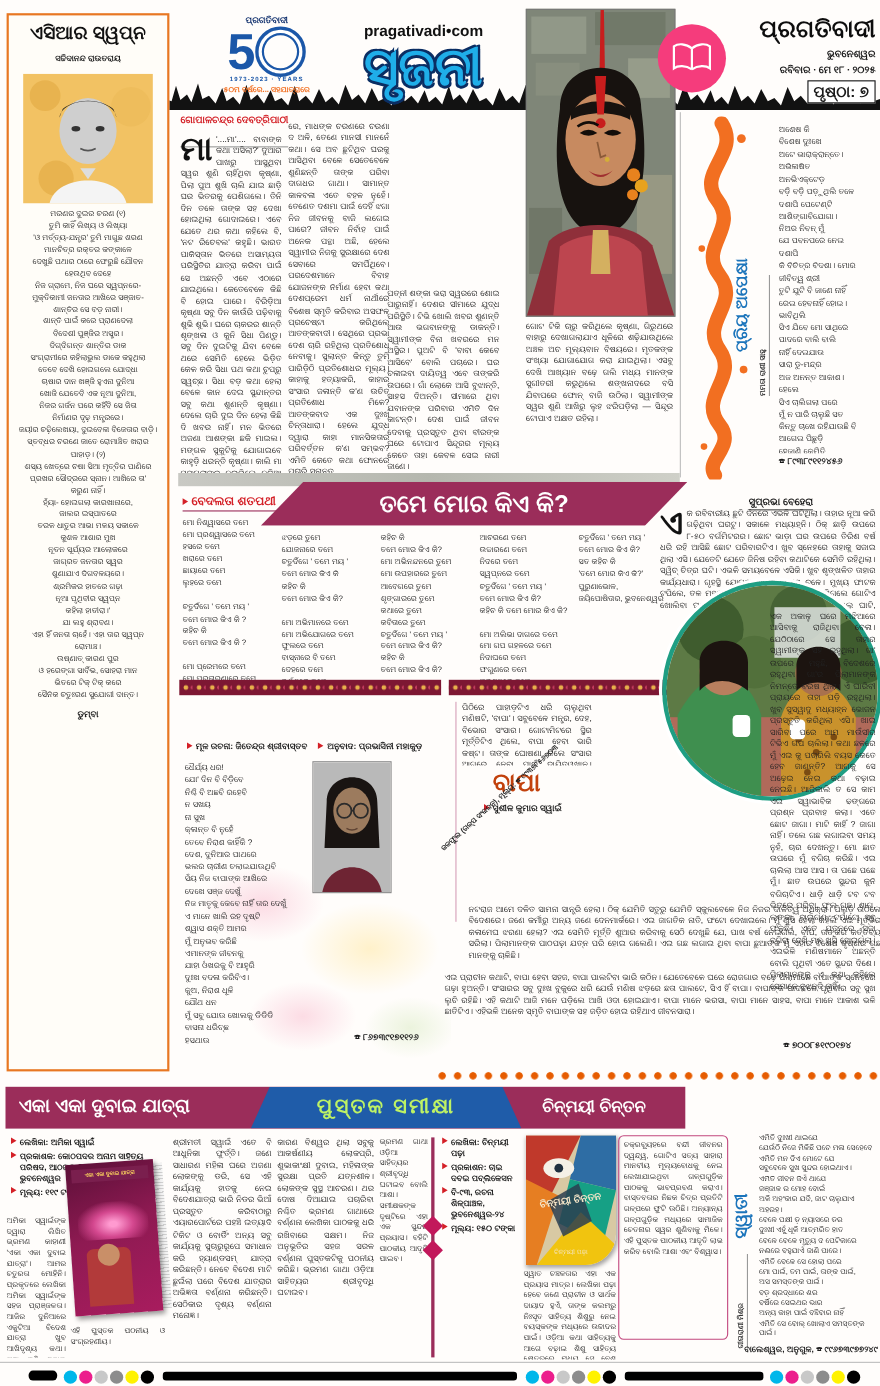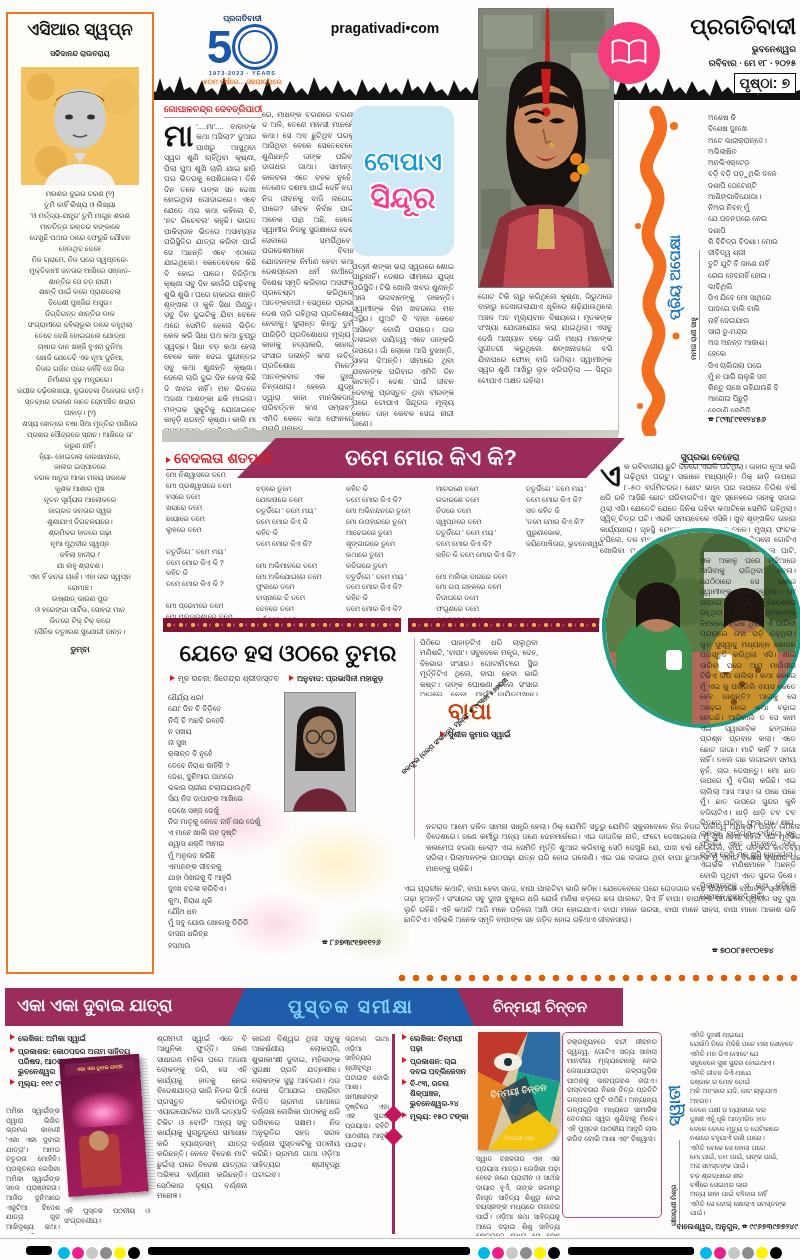--- a/index.html
+++ b/index.html
@@ -47,20 +47,22 @@
     <div class="ctr b" style="font-size:8px;color:#0d2d6b;">ପ୍ରଗତିବାଦୀ</div>
     <div style="display:flex;align-items:center;justify-content:center;">
       <span style="font-size:46px;font-weight:900;color:#1b57a8;line-height:1;">5</span>
       <span style="display:inline-block;width:40px;height:40px;border:3px solid #1b57a8;border-radius:50%;box-shadow:inset 0 0 0 3px #fff,inset 0 0 0 5px #1b57a8;"></span>
     </div>
     <div class="ctr b" style="font-size:5.5px;color:#1b57a8;letter-spacing:1px;">1973-2023 · YEARS</div>
     <div class="ctr b" style="font-size:7px;color:#f26f21;margin-top:2px;">୫୦ମ ବର୍ଷରେ... ସହଯାତ୍ରାରେ</div>
   </div>
 
   <div class="abs ctr b" style="left:300px;top:20px;width:170px;font-size:14px;color:#111;">pragativadi•com</div>
+  <div class="abs ctr" style="left:292px;top:34px;width:186px;font-size:48px;font-weight:900;color:#1faee9;
+              text-shadow:-2px -2px 0 #0b2e63,2px -2px 0 #0b2e63,-2px 2px 0 #0b2e63,2px 2px 0 #0b2e63,0 3px 0 #0b2e63;">ସୃଜନୀ</div>
 
   <svg class="abs" style="left:478px;top:8px;width:134px;height:278px;border:1px solid #777;background:#828a7b;" viewBox="0 0 134 278">
     <rect x="0" y="0" width="134" height="278" fill="#7f8678"></rect>
     <rect x="4" y="6" width="50" height="34" fill="#99a08e" opacity=".7"></rect>
     <rect x="62" y="2" width="64" height="30" fill="#6e7565" opacity=".8"></rect>
     <rect x="8" y="48" width="40" height="30" fill="#8e9582" opacity=".6"></rect>
     <rect x="92" y="44" width="38" height="36" fill="#a5ab96" opacity=".6"></rect>
     <rect x="2" y="180" width="30" height="60" fill="#6a7161" opacity=".7"></rect>
     <rect x="100" y="150" width="32" height="90" fill="#b0a98e" opacity=".5"></rect>
     <path d="M67,0 L70,0 L71,60 L66,60 Z" fill="#c81d1d"></path>
@@ -156,31 +158,27 @@
 ଯା ଲହୁ ଶ୍ରାବଣ।
 ଏହା ହିଁ ଜନତା ଚାହେଁ। ଏହା ତାର ସ୍ୱପ୍ନ
 ରୋମାଞ୍ଚ।
 ଉଷ୍ଣାତ୍ କାରଣ ପୁର
 ଓ ହରେଙ୍ଗା ସାର୍ବିଭ, ସୋହରା ମାନ
 ଭିତରେ ଟିକ୍ ଟିକ୍ କରେ
 ସୈନିକ ଚତୁଃରଣ ସୁଯୋଗୀ ଦାନ୍ତ।</div>
     <div class="ctr b" style="font-size:8px;margin-top:8px;">ଡୁମ୍ବା</div>
   </div>
 
-  <div class="abs b red" style="left:164px;top:104px;font-size:9px;border-bottom:1px solid #999;padding-bottom:2px;">ଗୋପାଳଚନ୍ଦ୍ର ଦେବତ୍ରିପାଠୀ</div>
+  <div class="abs b red" style="left:164px;top:104px;font-size:9px;border-bottom:1px solid #999;padding-bottom:18px;">ଗୋପାଳଚନ୍ଦ୍ର ଦେବତ୍ରିପାଠୀ</div>
 
   <div class="abs body-txt just" style="left:164px;top:122px;width:92px;height:312px;overflow:hidden;">
     <span class="dropcap">ମା</span><span>'....ମା'.... ବାବାଙ୍କ କଥା ଅସିଲା?' ଦୁଆର ପାଖରୁ ଆସୁଥିବା ସ୍ୱର ଶୁଣି ଚାହିଁଥିବା କୃଷ୍ଣା, ପିଲା ପୁଅ ଶୁଖି ଚାଲି ଯାଇ ଛାଡ଼ି ଘର ଭିତରକୁ ପେଶିଗଲେ। ତିନି ଦିନ ତଳେ ତାଙ୍କ ସହ ଦେଖା ହୋଇଥିଲା ଗୋଦାଇରେ। ଏବେ ଯେତେ ଥର କଥା କହିଲେ ବି, 'ନଟ ରିଚେବଲ' କହୁଛି। ଭାରତ ପାକିସ୍ତାନ ଭିତରେ ଅସାମ୍ୟତା ପରିସ୍ଥିତିର ଯାତ୍ରା କରିବା ପାଇଁ ସେ ଅଛନ୍ତି ଏବେ ଏଠାରେ ଯାଇଥିଲେ। କେତେବେଳେ କିଛି ବି ହୋଇ ପାରେ। ବିରିଡ଼ିଆ କୃଷ୍ଣା ସବୁ ଦିନ କାଉଁରି ପଢ଼ିବାକୁ ଶୁଭି ଶୁଭି। ଘରେ ଚାକରର ଶାନ୍ତି ଶୃଙ୍ଖଳା ଓ କୁନି ସିଧା ପିଣ୍ଡୁ। ସବୁ ଦିନ ଦୁଇଟିକୁ ଯିବା ବେଳେ ଥରେ ସେମିତି ହେଲେ ଭିଡ଼ିତ କେଳ କରି ସିଧା ପଥ କଥା ଚୁପ୍‌ରୁ ସ୍ୱଚ୍ଛ। ସିଧା ବଡ଼ କଥା ହେଲା ବେଳେ କାନ ଦେଇ ସୁନ୍ଦାନ୍ତର ସବୁ କଥା ଶୁଣନ୍ତି କୃଷ୍ଣା। ଦେଲେ ଚାରି ଦୁଇ ଦିନ ହେଲା କିଛି ଦି ଖବର ନାହିଁ। ମନ ଭିତରେ ଅଜଣା ଆଶଙ୍କା ଛକି ମାଇଲ। ମଙ୍ଗଳ ସୁକୁଟିକୁ ଯୋଗାଇବେ କାହୁଡ଼ି ଧରନ୍ତି କୃଷ୍ଣା। କାଲି ମା ମଙ୍ଗଳାଙ୍କ ନଉରିଲେ ନଡ଼ିଆ ମାନସିକ କରିଥିଲେ</span>
   </div>
   <div class="abs body-txt just" style="left:262px;top:110px;width:92px;height:324px;overflow:hidden;">ରେ, ମାଧଙ୍କ ଚରଣରେ ଚରଣା ଦ ଅଳି, ତେଣେ ମାନସୀ ମାନନେଁ କଥା। ସେ ଅବ ଛୁଟିଥିବ ଘରକୁ ଆସିଥିବା ବେଳେ ସେତେବେଳେ ଶୁଣିଛନ୍ତି ତାଙ୍କ ପରିବା ଦାଗଧର ଗାଥା। ସାମାନ୍ତ କାଳବଳା ଏତେ ବହଳ ନୁହେଁ। ତେଣେତ ଦଶମା ପାଇଁ ଦେହିଁ ଝଗା ନିଜ ଜୀବନକୁ ବାଜି ଲଗେଇ ପାରେ? ଜୀବନ ନିର୍ବାହ ପାଇଁ ଅନେକ ପନ୍ଥା ଅଛି, ହେଲେ ସ୍ୱାମୀର ନିଜକୁ ସୁରକ୍ଷାରେ ଦେଶ ସେବାରେ ସମର୍ପିଥିବେ। ପରଦେଶମାନେ ବିବାହ ଯୋଜନଙ୍କ ନିର୍ମାଣ ହେବା କଥା ଦେଶପ୍ରେମ ଧର୍ମ ନାର୍ଥୀରେ ବିଶେଷ ସ୍ମୃତି କରିବାର ଅସଫଳ ପ୍ରଚେଷ୍ଟା କରିଥିଲେ ଆତଙ୍କବାଦୀ। ସେଥିରେ ପ୍ରଭା ଦେଶ ଚାରି ରହିଥିଲା ପ୍ରତିଶୋଧ ନେବାକୁ। ସୁଲାନ୍ତ କିନ୍ତୁ ତୁମି ପାରିଡ଼ିଠି ପ୍ରତିଶୋଧର ମୂଲ୍ୟ। କାହାକୁ ହତ୍ୟାକରି, କାହାର ସଂସାର ଜଳାନ୍ତି କ'ଣ ଉଚିତ୍ ପ୍ରତିଶୋଧ ମିଳେ? ଆତଙ୍କବାଦ ଏକ ଦୁଃଖ ଚିନ୍ତାଧାରା। ହେଲେ ଯୁଦ୍ଧ ଦ୍ୱାରା କାହା ମାନସିକତାର ପରିବର୍ତ୍ତନ କ'ଣ ସମ୍ଭବ? ଏମିତି କେତେ କଥା ଫୋନରେ ପଚାରି ସୁନାନ୍ତ</div>
 
-  <div class="abs" style="left:352px;top:106px;width:102px;height:150px;background:#cfeaf7;border-radius:14px;display:flex;flex-direction:column;align-items:center;justify-content:center;">
-    <div class="outline-w" style="font-size:25px;font-weight:900;color:#1899d6;">ଟୋପାଏ</div>
-    <div class="outline-w" style="font-size:30px;font-weight:900;color:#f23f8f;margin-top:4px;">ସିନ୍ଦୂର</div>
-  </div>
   <div class="abs body-txt just" style="left:352px;top:262px;width:102px;height:172px;overflow:hidden;">ପତ୍ନୀ ଶଙ୍କା ଭରା ସ୍ୱରରେ ଶୋଇ ପାରୁନାହିଁ। ଦେଶର ସୀମାରେ ଯୁଦ୍ଧ ପରିସ୍ଥିତି। ଟିଭି ଖୋଲି ଖବର ଶୁଣନ୍ତି ଆଉ ଭଗବାନଙ୍କୁ ଡାକନ୍ତି। ସ୍ୱାମୀଙ୍କ ବିନା ଖବରରେ ମନ ଅସ୍ଥିର। ପୁଅଟି ବି 'ବାବା କେବେ ଆସିବେ' ବୋଲି ପଚାରେ। ଘର ଚଳାଇବା ଦାୟିତ୍ୱ ଏବେ ତାଙ୍କରି ଉପରେ। ଗାଁ ଲୋକେ ଆସି ବୁଝାନ୍ତି, ସାହସ ଦିଅନ୍ତି। ସୀମାରେ ଥିବା ଯବାନଙ୍କ ପରିବାର ଏମିତି ଦିନ କାଟନ୍ତି। ଦେଶ ପାଇଁ ଜୀବନ ଦେବାକୁ ପ୍ରସ୍ତୁତ ଥିବା ବୀରଙ୍କ ଘରେ ଟୋପାଏ ସିନ୍ଦୂରର ମୂଲ୍ୟ କେତେ ତାହା କେବଳ ସେଇ ନାରୀ ଜାଣେ।</div>
   <div class="abs body-txt just" style="left:478px;top:292px;width:134px;height:142px;overflow:hidden;">ଗୋଟ ଟିକି ଚାରୁ କରିଥିଲେ କୃଷ୍ଣା, ଗିରୁଥରେ ବାହାରୁ ଦେଖାଗଲାଯାଏ ଧୂଳିରେ ଶଢ଼ିଯାଉଥିଲେ ଅଞ୍ଚଳ ଅଚ ମୂଲ୍ୟବାନ ବିଷୟରେ। ମୃତକଙ୍କ ସଂଖ୍ୟା ଯୋଗାଯୋଗ କରା ଯାଇଥିଲା। ଏସବୁ ଦେଖି ଆଖ୍ୟାନ ବଢ଼େ ଗଲି ମଧ୍ୟ ମାନଙ୍କ ସୁଗୀତରୀ କରୁଥିଲେ ଶଙ୍ଖନାଦରେ ବସି ଯିବାପରେ ଫୋନ୍ ବାଜି ଉଠିଲା। ସ୍ୱାମୀଙ୍କ ସ୍ୱର ଶୁଣି ଆଖିରୁ ଲୁହ ଝରିପଡ଼ିଲା — ସିନ୍ଦୂର ଟୋପାଏ ଅକ୍ଷତ ରହିଲା।</div>
 
   <div class="abs hairline" style="left:618px;top:102px;width:1px;height:332px;"></div>
   <svg class="abs" style="left:622px;top:106px;width:70px;height:330px;" viewBox="0 0 70 330">
     <path d="M34,6 C52,34 10,50 30,76 C50,102 12,118 32,144 C52,170 14,186 32,212 C50,238 12,254 32,280 C48,300 18,312 28,326" stroke="#f26f21" stroke-width="13" fill="none" stroke-linecap="round"></path>
     <circle cx="52" cy="20" r="4" fill="#f26f21"></circle>
       <circle cx="16" cy="120" r="3" fill="#f26f21"></circle>
       <circle cx="54" cy="230" r="3.5" fill="#f26f21"></circle>
       <circle cx="18" cy="300" r="3" fill="#f26f21"></circle>
@@ -214,21 +212,21 @@
 କିନ୍ତୁ ଚାଖେ ରହିଯାଉଛି ବି
 ଆଗେଇ ପିଛୁଡ଼ି
 ହେଜାଣି କେମିତି
 ହେବ ମୋ ରାସ୍ତାର ଶେଷ।</div>
   <div class="abs b" style="left:708px;top:415px;font-size:8px;">☎ ୮୯୩୮୯୧୧୨୪୫୬</div>
 
   <div class="abs" style="left:162px;top:430px;width:456px;height:12px;background:linear-gradient(90deg,#c9c9c4,#b5b7ae,#cfd0c8);"></div>
   <div class="abs" style="left:237px;top:438px;width:388px;height:40px;background:#9b2d5a;clip-path:polygon(10% 0,100% 0,90% 100%,0 100%);display:flex;align-items:center;justify-content:center;">
     <span style="color:#fff;font-size:22px;font-weight:900;">ତମେ ମୋର କିଏ କି?</span>
   </div>
-  <div class="abs b red" style="left:166px;top:450px;font-size:14px;border-bottom:1px solid #9b2d5a;padding-bottom:2px;">
+  <div class="abs b red" style="left:166px;top:450px;font-size:11px;border-bottom:1px solid #9b2d5a;padding-bottom:2px;">
     <span class="arr"></span><span>ବେଦଲତା ଶତପଥୀ</span>
   </div>
   <div class="abs poem-txt pre" style="left:166px;top:470px;width:84px;height:152px;font-size:7.2px;overflow:hidden;">ମୋ ନିଶ୍ୱାସରେ ତମେ
 ମୋ ପ୍ରଶ୍ୱାସରେ ତମେ
 ହସରେ ତମେ
 ଖରାରେ ତମେ
 ଛାୟାରେ ତମେ
 ଲୁହରେ ତମେ
 
 ଚତୁର୍ଦିଗେ ' ତମେ ମୟ '
@@ -321,23 +319,22 @@
         <circle cx="152" cy="138" r="3" fill="#7a4b12"></circle>
         <circle cx="128" cy="170" r="3" fill="#7a4b12"></circle>
       <rect x="112" y="122" width="14" height="18" rx="4" fill="#fdfdfd"></rect>
     </svg>
   </div>
   <div class="abs body-txt just" style="left:700px;top:556px;width:96px;height:164px;overflow:hidden;">ଏକ ଅକାଳୁ ଘରେ ମଝିଆରେ ଆସିବାକୁ ରାଜିଥିବା ବେଳା। ଯେଠିଠାରେ ସେ ତାହାର ସ୍ୱାମୀଙ୍କ ସହ ରହୁଥିଲା। ଗା' ଉପରେ ମହୁଛି, ବିଦେଶରେ ରହୁଥିବା ଗା'ର ପିଲାମାନଙ୍କ ନିମନ୍ତେ ବରିଷ ଥିଲା। ଏଁ ଘାରିବୀ ପ୍ରାୟରେ ତାହା ପଡ଼ି ରହୁଥିଲା। ଖୁବ ସୁସ୍ୱାଦୁ ମଧ୍ୟାହ୍ନ ଭୋଜନ ପ୍ରସ୍ତୁତି କରିଥିଲା ଏସି। ଖାଇ ସାରିବା ପରେ ଆମ ମାଉଁସୀର ଟିଭିଏ ଗପ ଚାଲିଲା। କଥା ଛଳରେ ମୁଁ ଏଇ କୁ ପଚାରିଲି ବୟସ କେତେ ହେବ ଜାଣନ୍ତି? ଆଗକୁ ସେ ଅଢ଼େଇ ନେଇ କଥା ବଢ଼ାଇ ନେଇଛି। ଆଜିକାଲି ତୁ ସେ କାମ କରୁନାହୁଁ କି?</div>
   <div class="abs body-txt just" style="left:700px;top:724px;width:96px;height:216px;overflow:hidden;">ଏଇ ସ୍ୱାଭାବିକ ଢଙ୍ଗରେ ପ୍ରଶ୍ନ ପ୍ରବାହ କଲା। ଏତେ ଛୋଟ ଜାଗା। ମାଟି କାହିଁ ? ଜାଗା ନାହିଁ। ତଲେ ଗଛ ଲଗାଇବା ସମୟ ନୁହଁ, ଚାର ଦେଖନ୍ତୁ। ମୋ ଛାତ ଉପରେ ମୁଁ ବଗିଚା କରିଛି। ଏଇ ଚାଲିଲା ଆସ ଆସ। ତା ପଛେ ପଛେ ମୁଁ। ଛାତ ଉପରେ ସୁନ୍ଦର କୁନି ବଗିଚାଟିଏ। ଧାଡ଼ି ଧାଡ଼ି ଟବ ଟବ ଭିତରେ ପରିବା, ଫୁଲ ଗଛ। ଶାଗ, ଲଙ୍କା, ବାଇଗଣ, ଟମାଟୋ ସବୁ ଫଳୁଛି। ଏତେ ଯତ୍ନରେ ସଜା ବଗିଚା ଦେଖି ମନ ଖୁସି ହୋଇଗଲା। ଏଇଭଳି ମଣିଷମାନେ ଅଛନ୍ତି ବୋଲି ପୃଥିବୀ ଏତେ ସୁନ୍ଦର ଦିଶେ। ପିଲାମାନଙ୍କୁ ଏ କଥା କହିଲେ ସେମାନେ ବୁଝନ୍ତି ନାହିଁ।</div>
   <div class="abs b" style="left:712px;top:946px;font-size:8px;">☎ ୭୦୦୮୫୧୯୦୧୭୪</div>
 
   <div class="abs watercolor" style="left:165px;top:760px;width:245px;height:205px;"></div>
-  <div class="abs ctr" style="left:168px;top:640px;width:240px;font-size:23px;font-weight:900;color:#0d0d0d;">ଯେତେ ହସ ଓଠରେ ତୁମର</div>
   <div class="abs" style="left:170px;top:674px;width:240px;display:flex;gap:10px;">
-    <span style="font-size:7.8px;font-weight:normal;"><span class="arr"></span><span>ମୂଳ ରଚନା: ଜିତେନ୍ଦ୍ର ଶ୍ରୀବାସ୍ତବ</span></span>
+    <span style="font-size:7.8px;font-weight:bold;"><span class="arr"></span><span>ମୂଳ ରଚନା: ଜିତେନ୍ଦ୍ର ଶ୍ରୀବାସ୍ତବ</span></span>
     <span style="font-size:7.8px;font-weight:bold;"><span class="arr"></span><span>ଅନୁବାଦ: ପ୍ରଭାସିନୀ ମହାକୁଡ଼</span></span>
   </div>
   <svg class="abs" style="left:284px;top:692px;width:70px;height:118px;border:1px solid #888;" viewBox="0 0 70 118">
     <rect width="70" height="118" fill="#b9b9b9"></rect>
     <path d="M12,36 C12,6 58,6 58,36 L60,78 L10,78 Z" fill="#191412"></path>
     <ellipse cx="35" cy="44" rx="17" ry="21" fill="#9c7b5e"></ellipse>
     <circle cx="28" cy="44" r="6.5" fill="none" stroke="#2b2b2b" stroke-width="1.6"></circle>
     <circle cx="43" cy="44" r="6.5" fill="none" stroke="#2b2b2b" stroke-width="1.6"></circle>
     <line x1="34.5" y1="44" x2="36.5" y2="44" stroke="#2b2b2b" stroke-width="1.6"></line>
     <path d="M30,60 q5,3 10,0" stroke="#5d4233" stroke-width="1.4" fill="none"></path>
@@ -385,21 +382,21 @@
   </div>
   <div class="abs" style="left:400px;top:770px;width:150px;font-size:6.8px;font-weight:bold;transform:rotate(-42deg);transform-origin:left top;color:#222;">ଜଳଫୁଲ (ଗଳ୍ପ ସଂକଳନ), ମୂଲ୍ୟ: ☎ ୯୯୩୭୮୫୬୭୦୩</div>
   <div class="abs body-txt just" style="left:420px;top:822px;width:375px;height:60px;overflow:hidden;padding-left:6px;">ନଟରାଜ ଆମେ ଦଳିତ ସାମନା ସାନ୍ତ୍ରି ହେଲା। ଠିକ୍ ଯେମିତି ସତୁରୁ ଯେମିତି ସ୍କୁଲବେଳେ ନିଜ ନିଜର ଦାଳିତ୍ୱ ଅଧିକ୍ରା। ପିଲୁଡ଼ି ଉଠିଲେ ବିଦେଶରେ। ଜଣେ କର୍ମୀରୁ ଅନ୍ୟ ଜଣେ ଦେନମାର୍କରେ। ଏଇ ଜାଗତିକ ନାତି, ଫଟୋ ଦେଖାଇଲେ। ମୁଁ ଖୁସି ହେଲା କହିଁଲି ଏଇ ମୂର୍ତ୍ତିର କଳାମେଘ ଝରଣା ହେଲା? ଏଇ ସେମିତି ମୂର୍ତ୍ତି ଶୁଆର କରିବାକୁ ସେଠି ଦେଖୁଛି ଯେ, ପାଖ ବର୍ଷ ନେଇଗଲି, ବାପ, ତାଙ୍କର କର୍ତ୍ତବ୍ୟ ସରିଲା। ପିଲାମାନଙ୍କ ପାଠପଢ଼ା ଯତ୍ନ ପରି ହୋଇ ଗଲେଣି। ଏଇ ଗଛ ଲଗାଇ ଥିବା ବାପା ଛୁଆଙ୍କ ମୁଁ ଏହାର ବିଶେଷ କୃଷ୍ଣର ଗଛ ମାନଙ୍କୁ ଚାଳିଛି।</div>
   <div class="abs body-txt just" style="left:404px;top:884px;width:392px;height:80px;overflow:hidden;">ଏଇ ପ୍ରାଚୀନ କଥାଟି, ବାପା ହେବା ସହଜ, ବାପା ପାଲଟିବା ଭାରି କଠିନ। ଯେତେବେଳେ ଘରେ ରୋଜଗାର ବଢ଼େ ପିଲାମାନେ ବାପାଙ୍କ ସ୍ନେହରେ ଗଢ଼ା ହୁଅନ୍ତି। ସଂସାରର ସବୁ ଦୁଃଖ ବୁକୁରେ ଧରି ଯେଉଁ ମଣିଷ ଝଡ଼ରେ ଛତା ପାଲଟେ, ସିଏ ହିଁ ବାପା। ବାପାଙ୍କ ପାଦତଳେ ପୃଥିବୀର ସବୁ ସୁଖ ଲୁଚି ରହିଛି। ଏହି କଥାଟି ଆଜି ମନେ ପଡ଼ିଲେ ଆଖି ଓଦା ହୋଇଯାଏ। ବାପା ମାନେ ଭରସା, ବାପା ମାନେ ସାହସ, ବାପା ମାନେ ଆକାଶ ଭଳି ଛାତିଟିଏ। ଏହିଭଳି ଅନେକ ସ୍ମୃତି ବାପାଙ୍କ ସହ ଜଡ଼ିତ ହୋଇ ରହିଥାଏ ଜୀବନସାରା।</div>
 
 
   <div class="abs chain-strip" style="left:395px;top:971px;width:405px;height:14px;"></div>
   <div class="abs" style="left:5px;top:988px;width:618px;height:38px;background:#9b2d5a;">
     <span style="position:absolute;left:12px;top:8px;color:#fff;font-size:17px;font-weight:900;">ଏକା ଏକା ଦୁବାଇ ଯାତ୍ରା</span>
     <span style="position:absolute;left:223px;top:0;width:246px;height:38px;background:#1f5ca9;clip-path:polygon(7% 0,93% 0,100% 100%,0 100%);display:flex;align-items:center;justify-content:center;">
-      <span style="color:#7dd3fc;font-size:19px;font-weight:900;letter-spacing:2px;">ପୁସ୍ତକ ସମୀକ୍ଷା</span>
+      <span style="color:#bef264;font-size:19px;font-weight:900;letter-spacing:2px;">ପୁସ୍ତକ ସମୀକ୍ଷା</span>
     </span>
     <span style="position:absolute;left:488px;top:10px;color:#fff;font-size:15px;font-weight:900;">ଚିନ୍ମୟୀ ଚିନ୍ତନ</span>
   </div>
 
   <div class="abs" style="left:10px;top:1034px;width:140px;">
     <div class="bullet">
         <span class="arr"></span>
         <span>ଲେଖିକା: ଅମିକା ସ୍ୱାଇଁ</span>
       </div>
     <div class="bullet">

